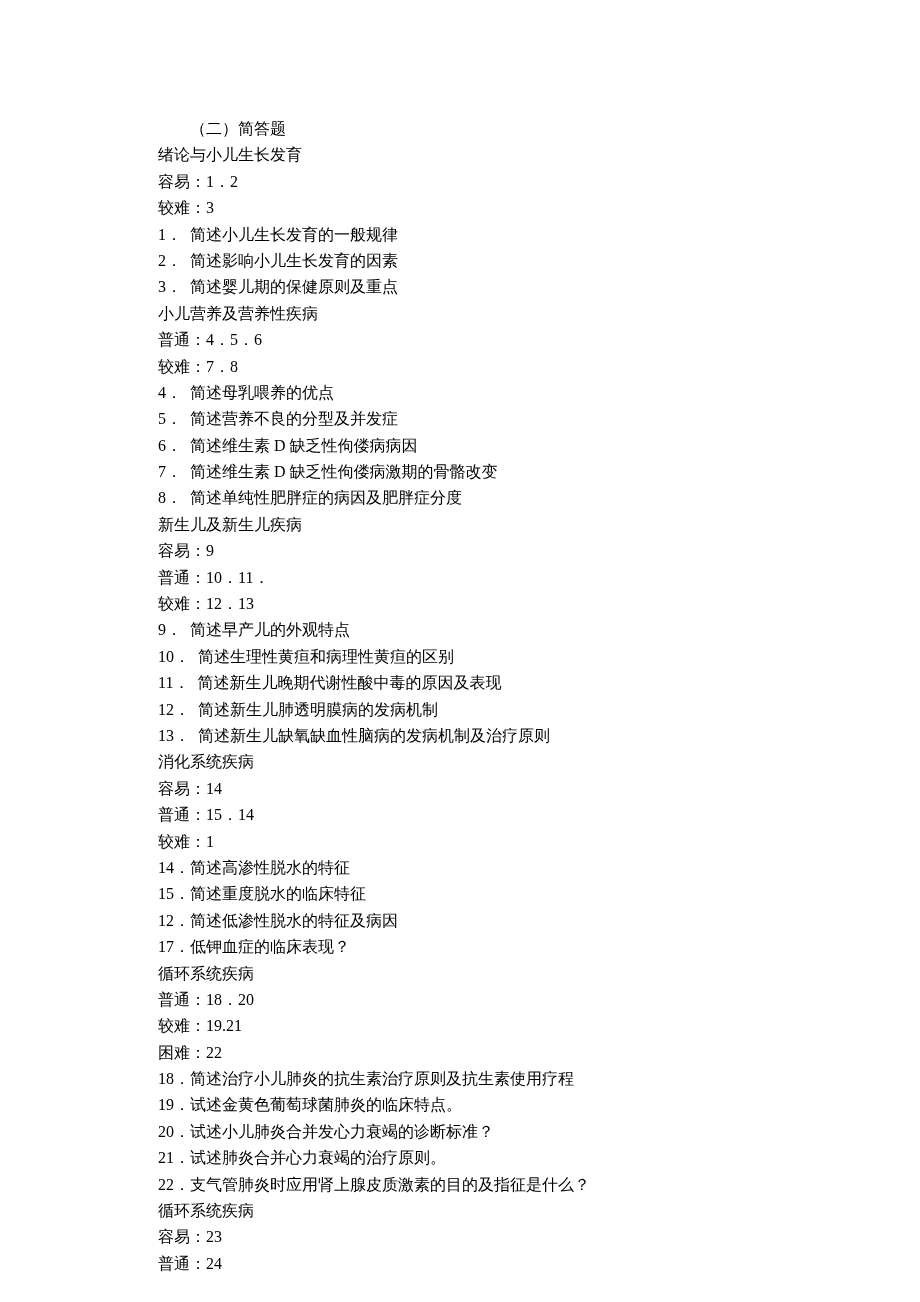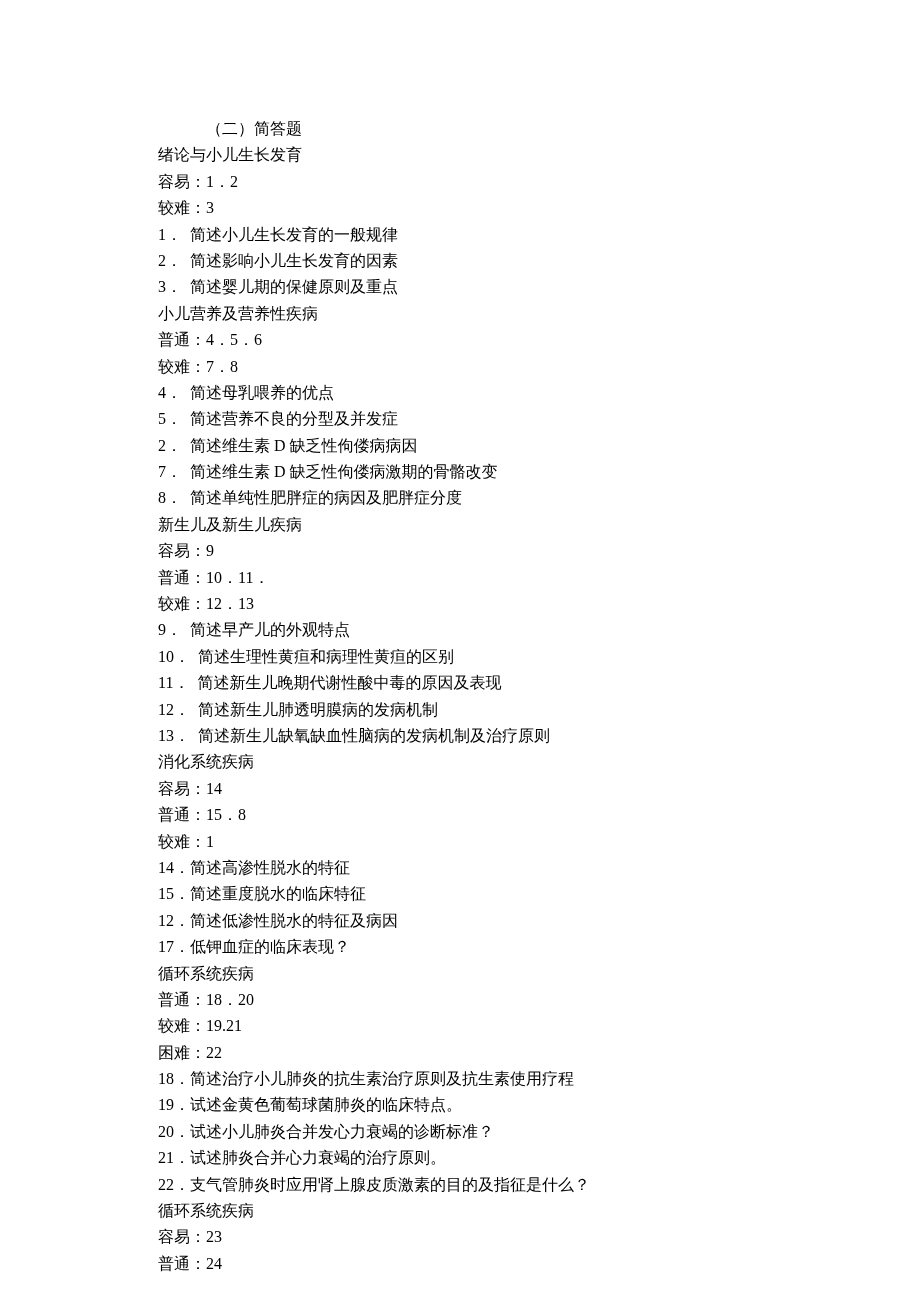--- a/index.html
+++ b/index.html
@@ -13,55 +13,55 @@
   }
   .page {
     width: 920px;
     box-sizing: border-box;
     padding: 116px 120px 60px 158px;
   }
   .line {
     white-space: pre;
   }
   .indent {
-    margin-left: 48px;
+    margin-left: 32px;
   }
 </style>
 </head>
 <body>
 
 <div class="page">
   <div id="content">
       <div class="line indent">（二）简答题</div>
       <div class="line">绪论与小儿生长发育</div>
       <div class="line">容易：1．2</div>
       <div class="line">较难：3</div>
       <div class="line">1．  简述小儿生长发育的一般规律</div>
       <div class="line">2．  简述影响小儿生长发育的因素</div>
       <div class="line">3．  简述婴儿期的保健原则及重点</div>
       <div class="line">小儿营养及营养性疾病</div>
       <div class="line">普通：4．5．6</div>
       <div class="line">较难：7．8</div>
       <div class="line">4．  简述母乳喂养的优点</div>
       <div class="line">5．  简述营养不良的分型及并发症</div>
-      <div class="line">2．  简述维生素 D 缺乏性佝偻病病因</div>
+      <div class="line">6．  简述维生素 D 缺乏性佝偻病病因</div>
       <div class="line">7．  简述维生素 D 缺乏性佝偻病激期的骨骼改变</div>
       <div class="line">8．  简述单纯性肥胖症的病因及肥胖症分度</div>
       <div class="line">新生儿及新生儿疾病</div>
       <div class="line">容易：9</div>
       <div class="line">普通：10．11．</div>
       <div class="line">较难：12．13</div>
       <div class="line">9．  简述早产儿的外观特点</div>
       <div class="line">10．  简述生理性黄疸和病理性黄疸的区别</div>
       <div class="line">11．  简述新生儿晚期代谢性酸中毒的原因及表现</div>
       <div class="line">12．  简述新生儿肺透明膜病的发病机制</div>
       <div class="line">13．  简述新生儿缺氧缺血性脑病的发病机制及治疗原则</div>
       <div class="line">消化系统疾病</div>
       <div class="line">容易：14</div>
-      <div class="line">普通：15．8</div>
+      <div class="line">普通：15．14</div>
       <div class="line">较难：1</div>
       <div class="line">14．简述高渗性脱水的特征</div>
       <div class="line">15．简述重度脱水的临床特征</div>
       <div class="line">12．简述低渗性脱水的特征及病因</div>
       <div class="line">17．低钾血症的临床表现？</div>
       <div class="line">循环系统疾病</div>
       <div class="line">普通：18．20</div>
       <div class="line">较难：19.21</div>
       <div class="line">困难：22</div>
       <div class="line">18．简述治疗小儿肺炎的抗生素治疗原则及抗生素使用疗程</div>

